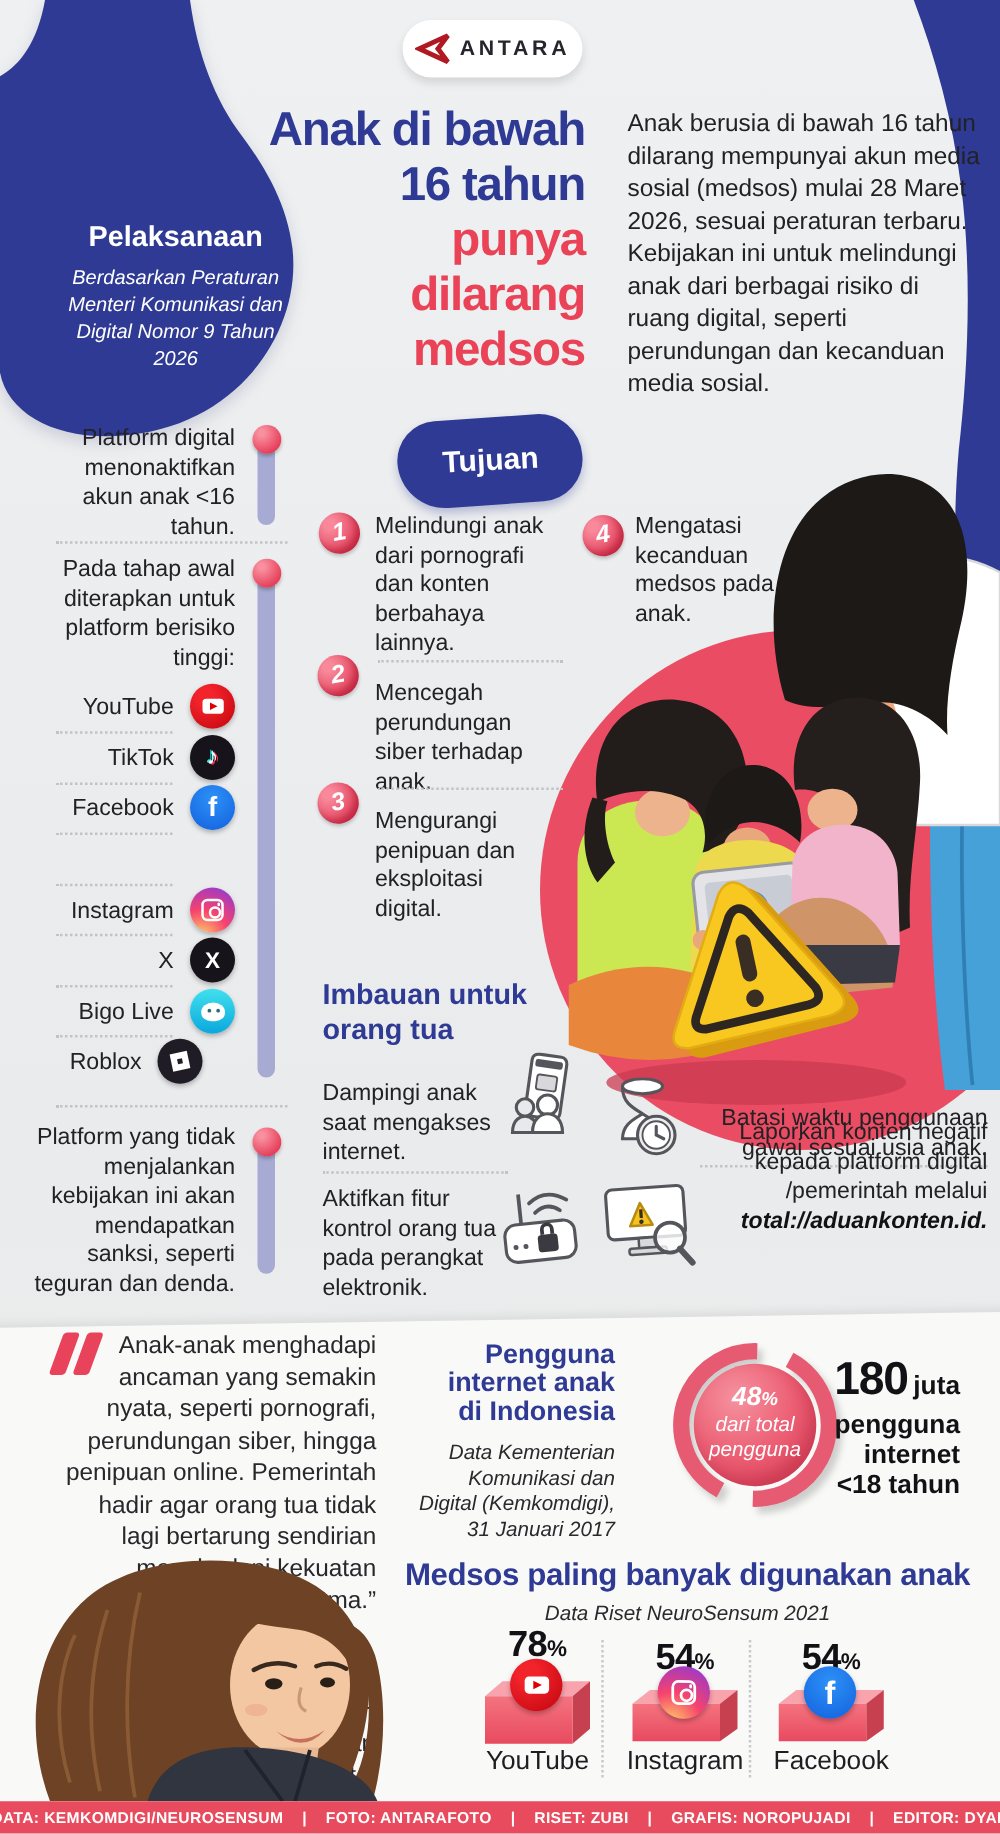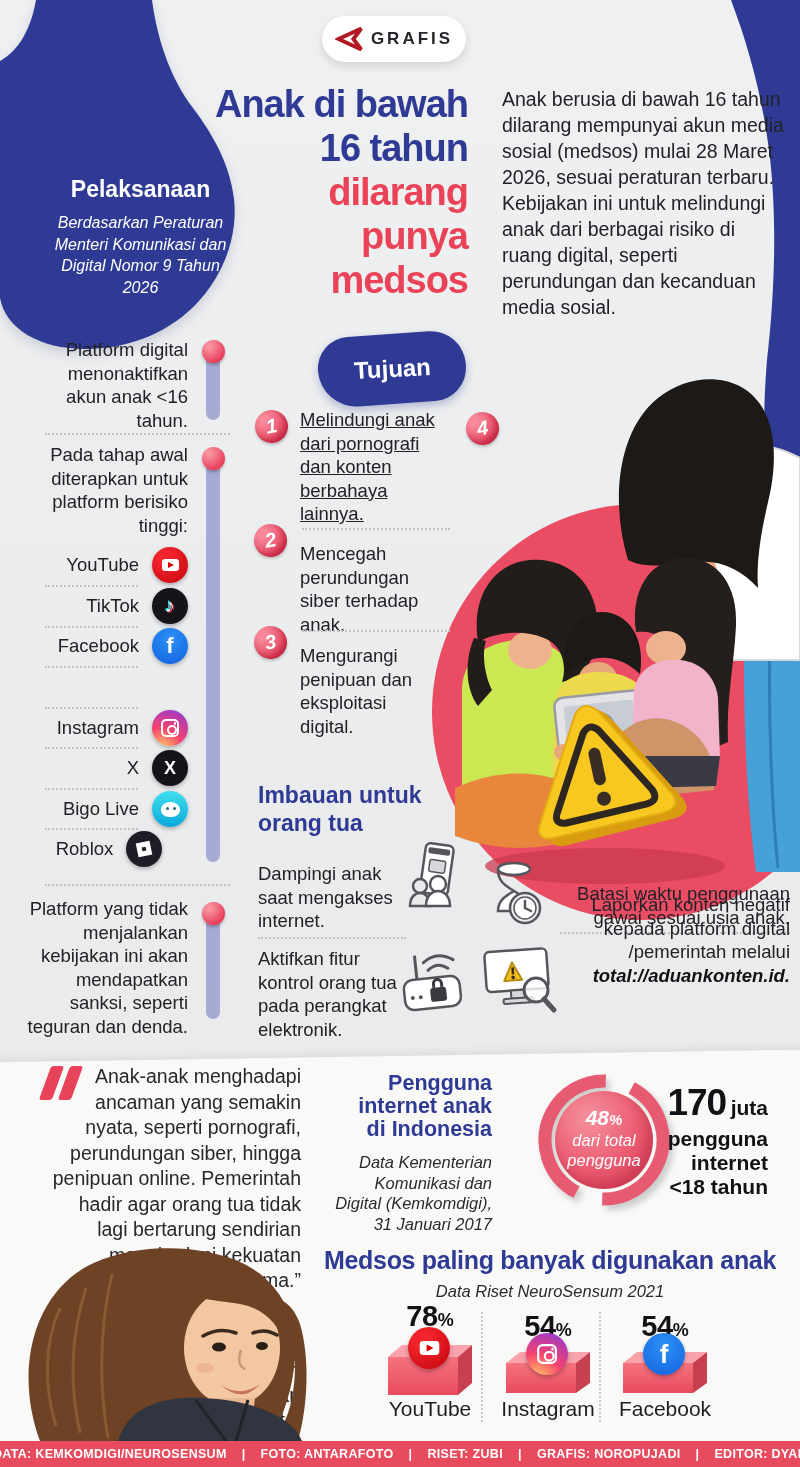--- a/index.html
+++ b/index.html
@@ -140,28 +140,28 @@
 
   <div class="abs" style="left:-20px;top:1056px;width:840px;height:420px;background:#f9f9f8;
               transform:rotate(-0.9deg);box-shadow:0 -3px 8px rgba(0,0,0,.07);"></div>
 
   <div class="abs" style="left:322px;top:16px;width:144px;height:46px;background:#fff;border-radius:24px;
               display:flex;align-items:center;justify-content:center;gap:8px;
               box-shadow:0 4px 8px rgba(0,0,0,.12);">
     <svg width="28" height="26" viewBox="0 0 32 28">
       <path d="M30 2 L4 14 L30 26 L21 14 Z" fill="none" stroke="#b01822" stroke-width="4.5" stroke-linejoin="miter"></path>
     </svg>
-    <span style="font-size:17px;font-weight:600;letter-spacing:3px;color:#25252b;">GRAFIS</span>
+    <span style="font-size:17px;font-weight:600;letter-spacing:3px;color:#25252b;">ANTARA</span>
   </div>
 
   <div class="abs r" style="left:190px;top:82px;width:278px;">
     <div class="title-line blue">Anak di bawah</div>
     <div class="title-line blue">16 tahun</div>
+    <div class="title-line red">punya</div>
     <div class="title-line red">dilarang</div>
-    <div class="title-line red">punya</div>
     <div class="title-line red">medsos</div>
   </div>
 
   <div class="abs" style="left:502px;top:86px;width:288px;font-size:19.5px;line-height:26px;color:#222226;">Anak berusia di bawah 16 tahun dilarang mempunyai akun media sosial (medsos) mulai 28 Maret 2026, sesuai peraturan terbaru. Kebijakan ini untuk melindungi anak dari berbagai risiko di ruang digital, seperti perundungan dan kecanduan media sosial.</div>
 
   <div class="abs c" style="left:48px;top:176px;width:185px;color:#fff;font-weight:bold;font-size:23px;">Pelaksanaan</div>
   <div class="abs c" style="left:48px;top:212px;width:185px;color:#fff;font-style:italic;font-size:16px;line-height:21.5px;">Berdasarkan Peraturan Menteri Komunikasi dan Digital Nomor 9 Tahun 2026</div>
 
   <div class="abs r body-t" style="left:30px;top:338px;width:158px;">Platform digital menonaktifkan akun anak &lt;16 tahun.</div>
   <div class="tl-bar" style="left:206px;top:344px;height:76px;"></div>
@@ -228,31 +228,32 @@
   <div class="abs r body-t" style="left:25px;top:897px;width:163px;">Platform yang tidak menjalankan kebijakan ini akan mendapatkan sanksi, seperti teguran dan denda.</div>
   <div class="tl-bar" style="left:206px;top:907px;height:112px;"></div>
   <div class="tl-dot" style="left:202px;top:902px;"></div>
 
   <div class="pill" style="left:318px;top:334px;width:148px;height:70px;transform:rotate(-4deg);
               border-radius:38px 42px 40px 46px;box-shadow:0 4px 8px rgba(46,58,148,.3);">
     <span style="font-weight:bold;font-size:24px;transform:rotate(1deg);">Tujuan</span>
   </div>
 
   <div class="num" style="left:255px;top:410px;">1</div>
-  <div class="abs body-t" style="left:300px;top:408px;width:150px;text-decoration:underline;">Melindungi anak dari pornografi dan konten berbahaya lainnya.</div>
+  <div class="abs body-t" style="left:300px;top:408px;width:150px;">Melindungi anak dari pornografi dan konten berbahaya lainnya.</div>
   <div class="abs dotted" style="left:302px;top:528px;width:148px;"></div>
 
   <div class="num" style="left:254px;top:524px;">2</div>
   <div class="abs body-t" style="left:300px;top:542px;width:150px;">Mencegah perundungan siber terhadap anak.</div>
   <div class="abs dotted" style="left:302px;top:630px;width:148px;"></div>
 
   <div class="num" style="left:254px;top:626px;">3</div>
   <div class="abs body-t" style="left:300px;top:644px;width:140px;">Mengurangi penipuan dan eksploitasi digital.</div>
 
   <div class="num" style="left:466px;top:412px;">4</div>
+  <div class="abs body-t" style="left:508px;top:408px;width:125px;">Mengatasi kecanduan medsos pada anak.</div>
 
   <div class="abs blue" style="left:258px;top:782px;font-weight:800;font-size:23px;line-height:27.5px;">
     <div>Imbauan untuk</div>
     <div>orang tua</div>
   </div>
 
   <div class="abs body-t" style="left:258px;top:862px;width:145px;">Dampingi anak saat mengakses internet.</div>
   <div class="abs dotted" style="left:258px;top:937px;width:148px;"></div>
   <div class="abs body-t" style="left:258px;top:947px;width:162px;">Aktifkan fitur kontrol orang tua pada perangkat elektronik.</div>
 
@@ -353,21 +354,21 @@
       <span style="font-weight:bold;font-size:21px;">
         <span>48</span><span style="font-size:15px;">%</span>
       </span>
       <div style="font-size:16.5px;line-height:20px;">dari total</div>
       <div style="font-size:16.5px;line-height:20px;">pengguna</div>
     </div>
   </div>
 
   <div class="abs r" style="left:650px;top:1086px;width:118px;color:#121216;">
     <div style="line-height:34px;">
-      <span style="font-size:37px;font-weight:800;letter-spacing:-1px;">170</span>
+      <span style="font-size:37px;font-weight:800;letter-spacing:-1px;">180</span>
       <span style="font-size:21px;font-weight:bold;">juta</span>
     </div>
     <div style="font-size:21px;font-weight:bold;line-height:24px;">pengguna</div>
     <div style="font-size:21px;font-weight:bold;line-height:24px;">internet</div>
     <div style="font-size:21px;font-weight:bold;line-height:24px;">&lt;18 tahun</div>
   </div>
 
   <div class="abs c blue" style="left:310px;top:1246px;width:480px;font-weight:800;font-size:25px;letter-spacing:-.3px;">Medsos paling banyak digunakan anak</div>
   <div class="abs c src" style="left:360px;top:1281px;width:380px;">Data Riset NeuroSensum 2021</div>
 

